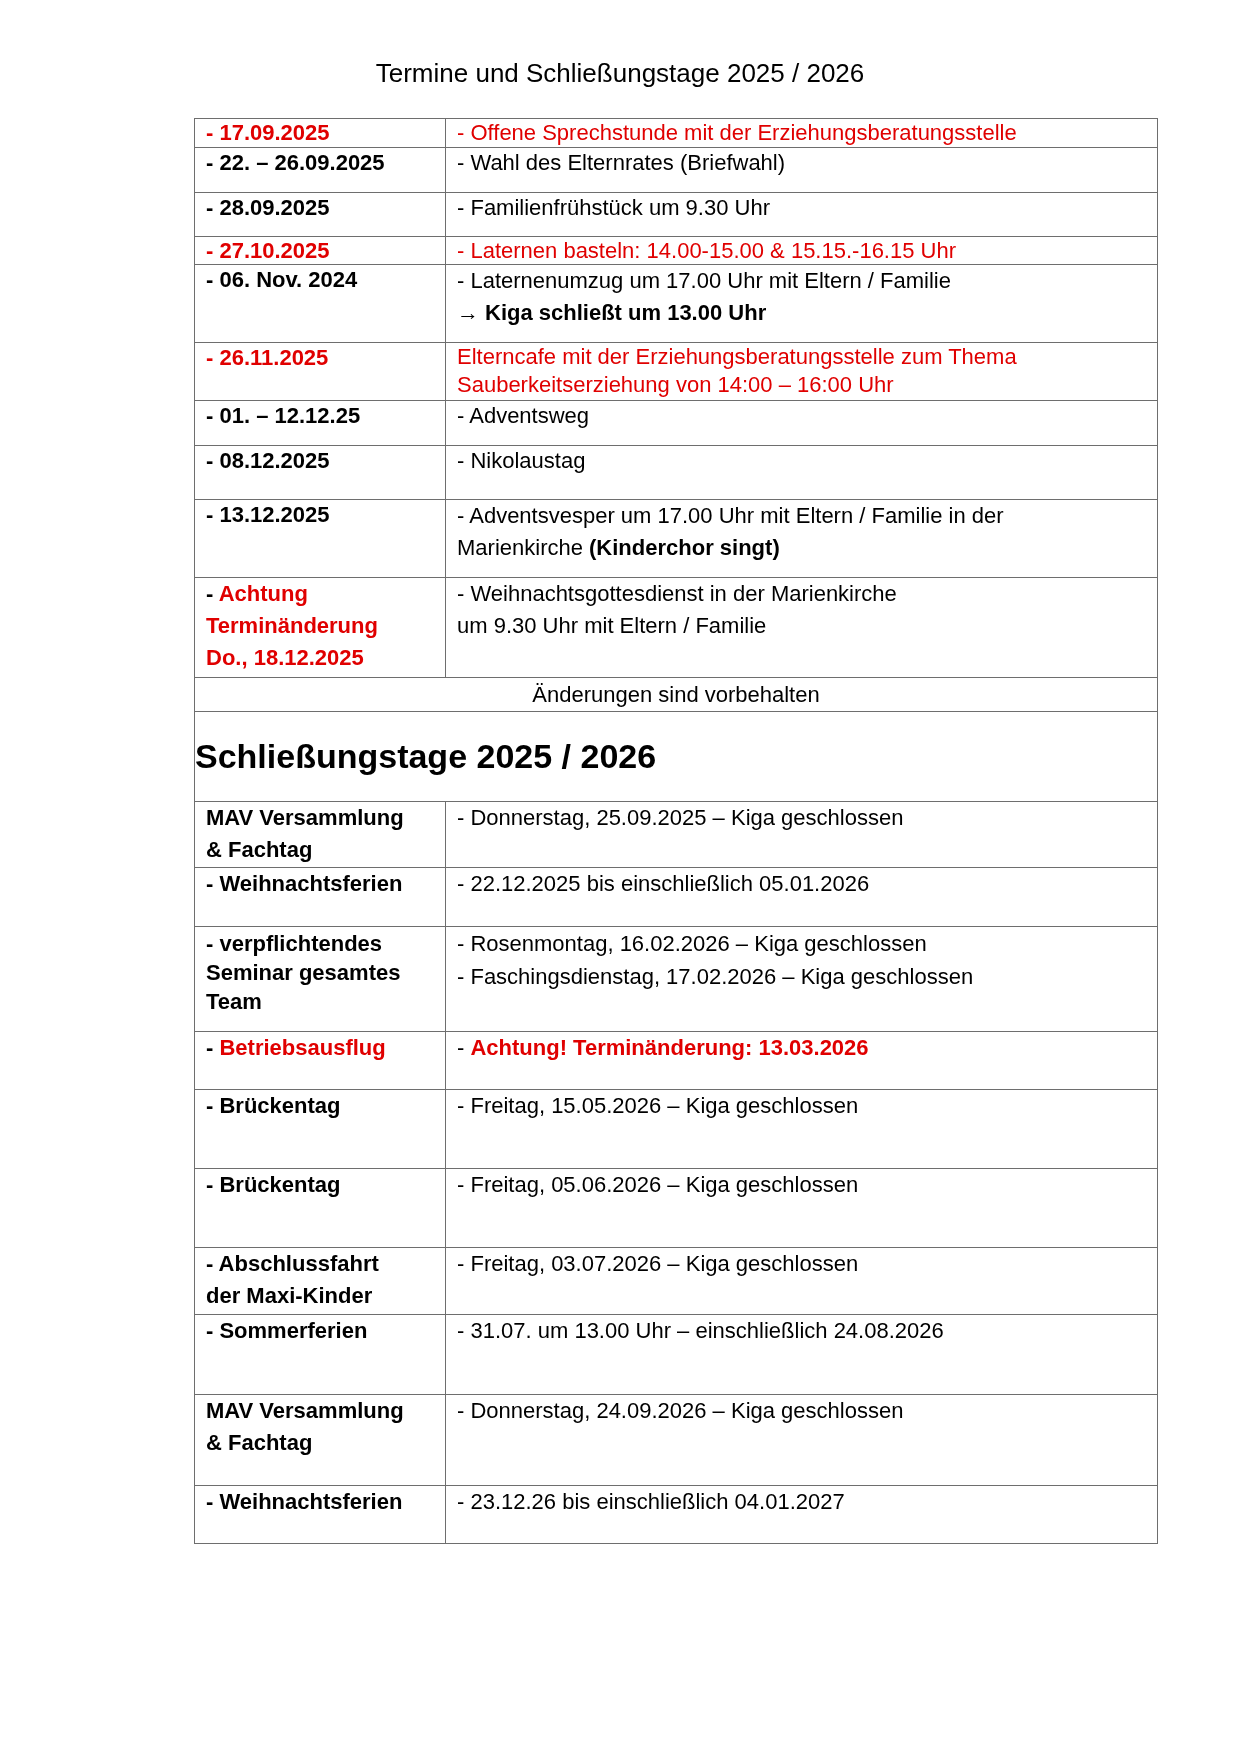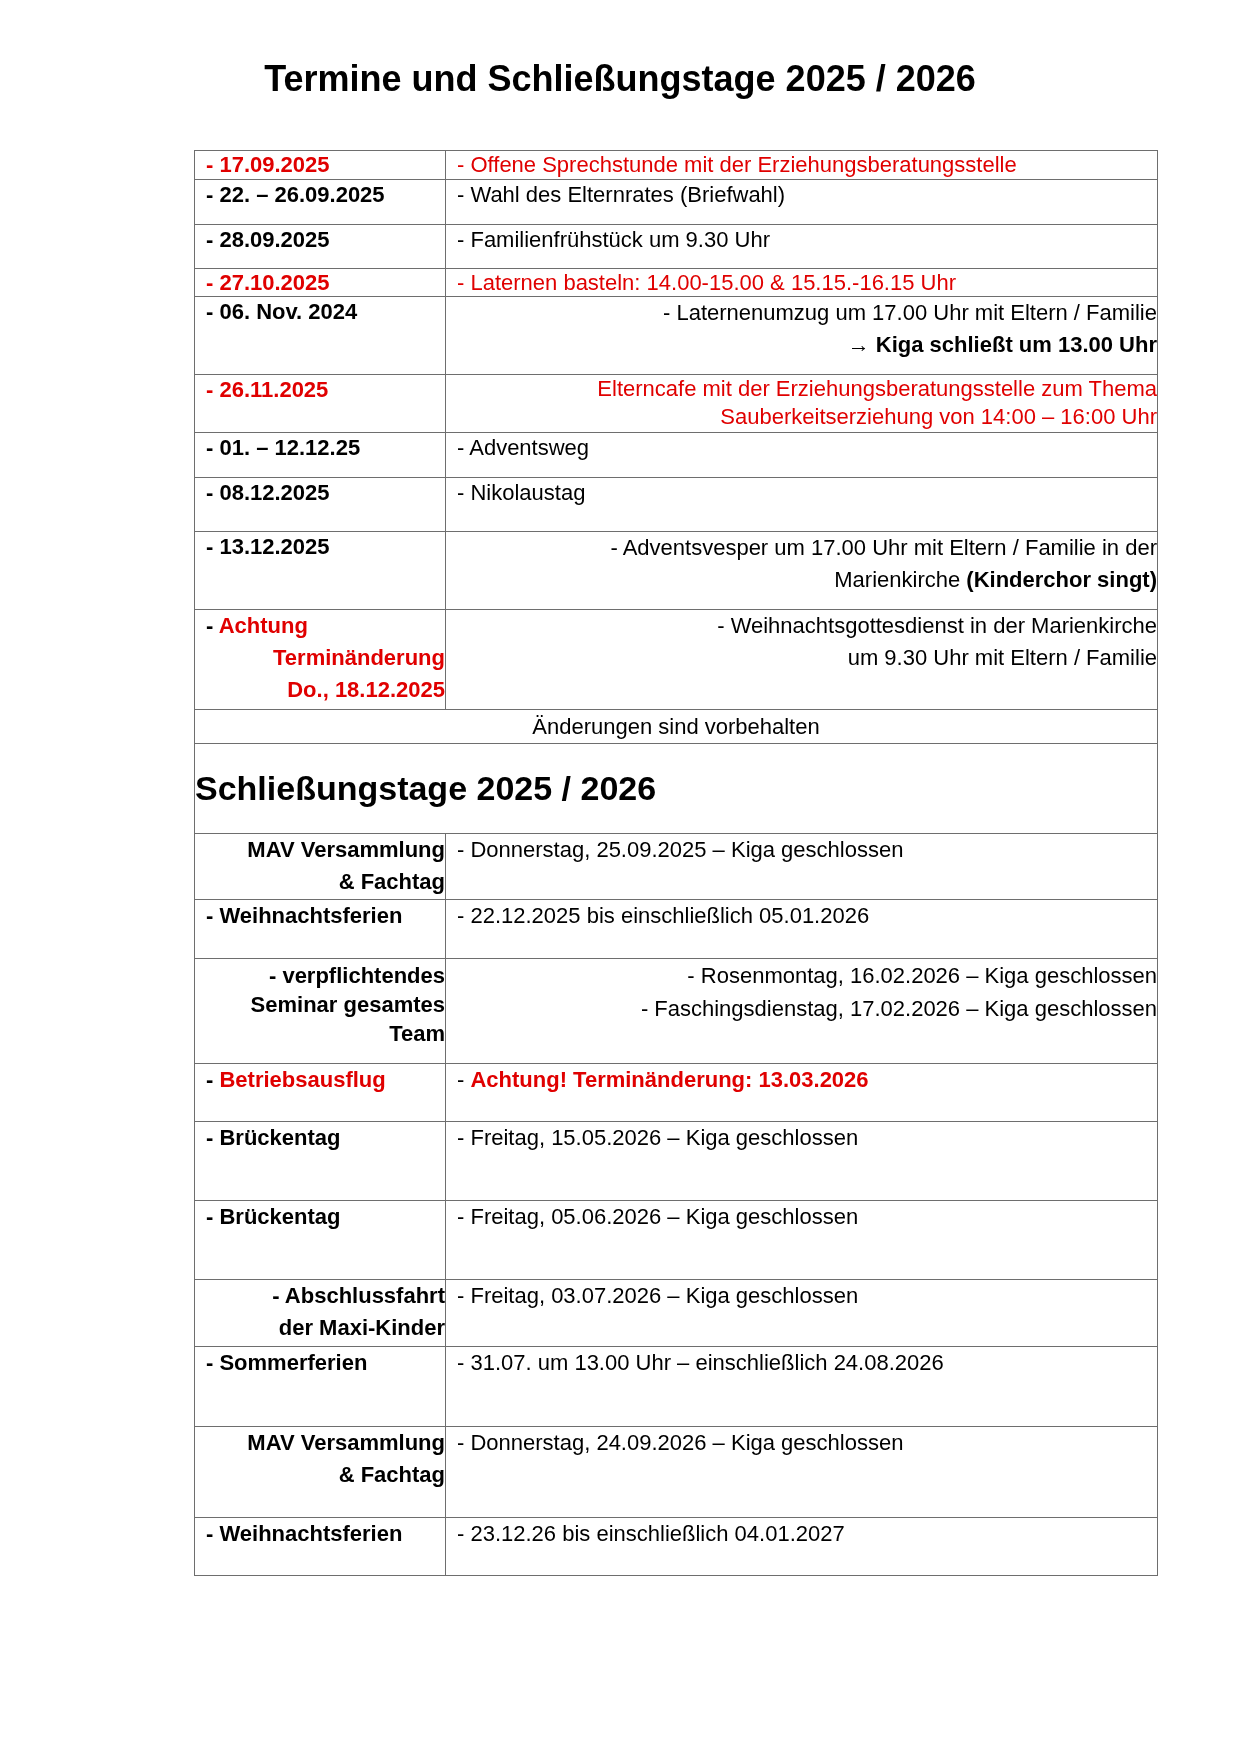--- a/index.html
+++ b/index.html
@@ -1,32 +1,32 @@
 <!DOCTYPE html>
 <html><head>
 <meta charset="utf-8">
 <style>
   html, body { margin: 0; padding: 0; background: #ffffff; }
   body { width: 1240px; height: 1753px; position: relative; overflow: hidden;
          font-family: "Liberation Sans", sans-serif; color: #000; }
   .title { position: absolute; left: 0; width: 1240px; top: 58px; text-align: center;
-           font-size: 36px; font-weight: bold; letter-spacing: 0px; }
+           font-size: 26px; font-weight: normal; letter-spacing: 0px; }
   table.sched { position: absolute; left: 194px; top: 118px; width: 963px;
-                border-collapse: collapse; table-layout: fixed; margin-top: 32px; }
+                border-collapse: collapse; table-layout: fixed; }
   table.sched td { border: 1.5px solid #6e6e6e; vertical-align: top; padding: 0 0 0 11px;
                    font-size: 22px; line-height: 33px; }
   col.c1 { width: 251px; }
   col.c2 { width: 712px; }
   td.left { font-weight: bold; }
   .red { color: #e00000; }
   .bold { font-weight: bold; }
   .note { text-align: center; padding: 0 !important; font-size: 22px; line-height: 28px; }
   .heading { text-align: left; padding: 0 !important; font-size: 34px !important;
              font-weight: bold; vertical-align: middle !important; }
-  .l1 { display: block; text-align: right; }
+  .l1 { display: block; }
   .arrow { font-weight: normal; margin-right: 6px; }
 </style>
 </head>
 <body>
 
 <div class="title">Termine und Schließungstage 2025 / 2026</div>
 
 <table class="sched">
   <colgroup>
       <col class="c1">

